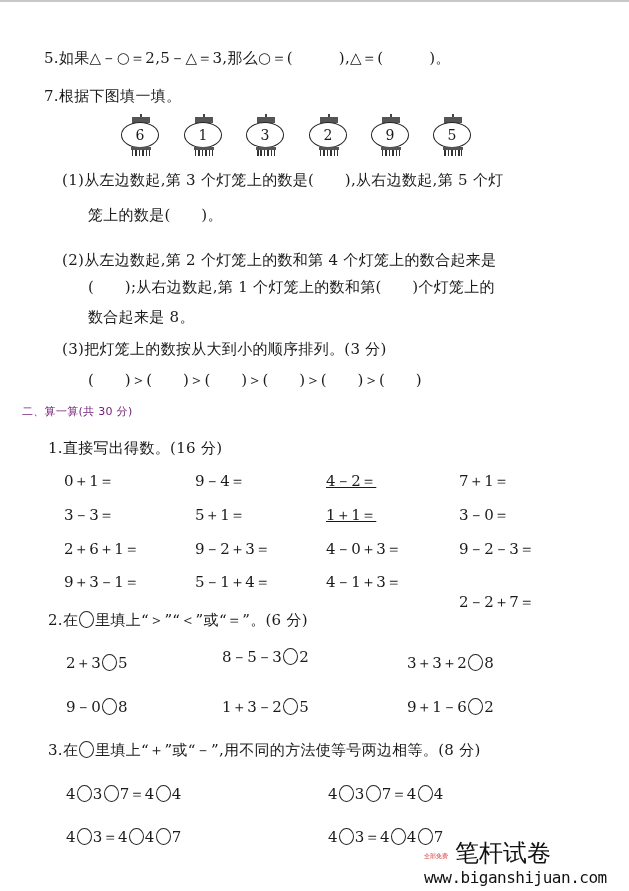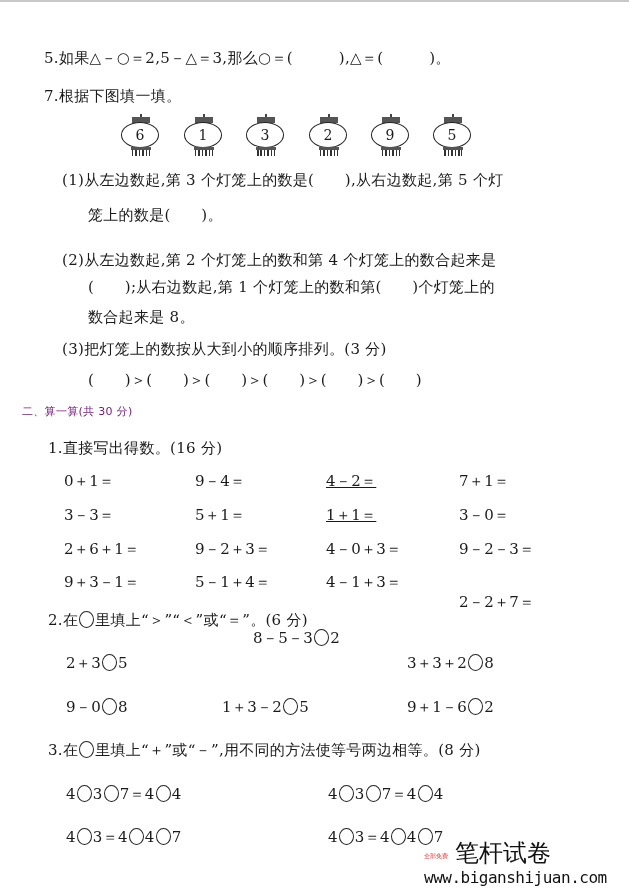--- a/index.html
+++ b/index.html
@@ -103,21 +103,21 @@
   <div class="t" style="left:64px;top:572px;">9＋3－1＝</div>
   <div class="t" style="left:195px;top:572px;">5－1＋4＝</div>
   <div class="t" style="left:326px;top:572px;text-align:center;">4－1＋3＝</div>
   <div class="t" style="left:459px;top:548px;margin-top:44px;">2－2＋7＝</div>
 </div>
 
 <div class="t" style="left:48px;top:610px;text-align:center;"><span>2.在</span><span class="circ"></span><span>里填上“＞”“＜”或“＝”。(6 分)</span></div>
 
 <div>
   <div class="t" style="left:66px;top:653px;"><span>2＋3</span><span class="circ"></span><span>5</span></div>
-  <div class="t" style="left:222px;top:628px;margin-left:31px;"><span>8－5－3</span><span class="circ"></span><span>2</span></div>
+  <div class="t" style="left:222px;top:647px;"><span>8－5－3</span><span class="circ"></span><span>2</span></div>
   <div class="t" style="left:407px;top:653px;"><span>3＋3＋2</span><span class="circ"></span><span>8</span></div>
   <div class="t" style="left:66px;top:697px;"><span>9－0</span><span class="circ"></span><span>8</span></div>
   <div class="t" style="left:222px;top:697px;"><span>1＋3－2</span><span class="circ"></span><span>5</span></div>
   <div class="t" style="left:407px;top:697px;"><span>9＋1－6</span><span class="circ"></span><span>2</span></div>
 </div>
 
 <div class="t" style="left:48px;top:740px;"><span>3.在</span><span class="circ"></span><span>里填上“＋”或“－”,用不同的方法使等号两边相等。(8 分)</span></div>
 
 <div>
   <div class="t" style="left:66px;top:784px;"><span>4</span><span class="circ"></span><span>3</span><span class="circ"></span><span>7＝4</span><span class="circ"></span><span>4</span></div>

